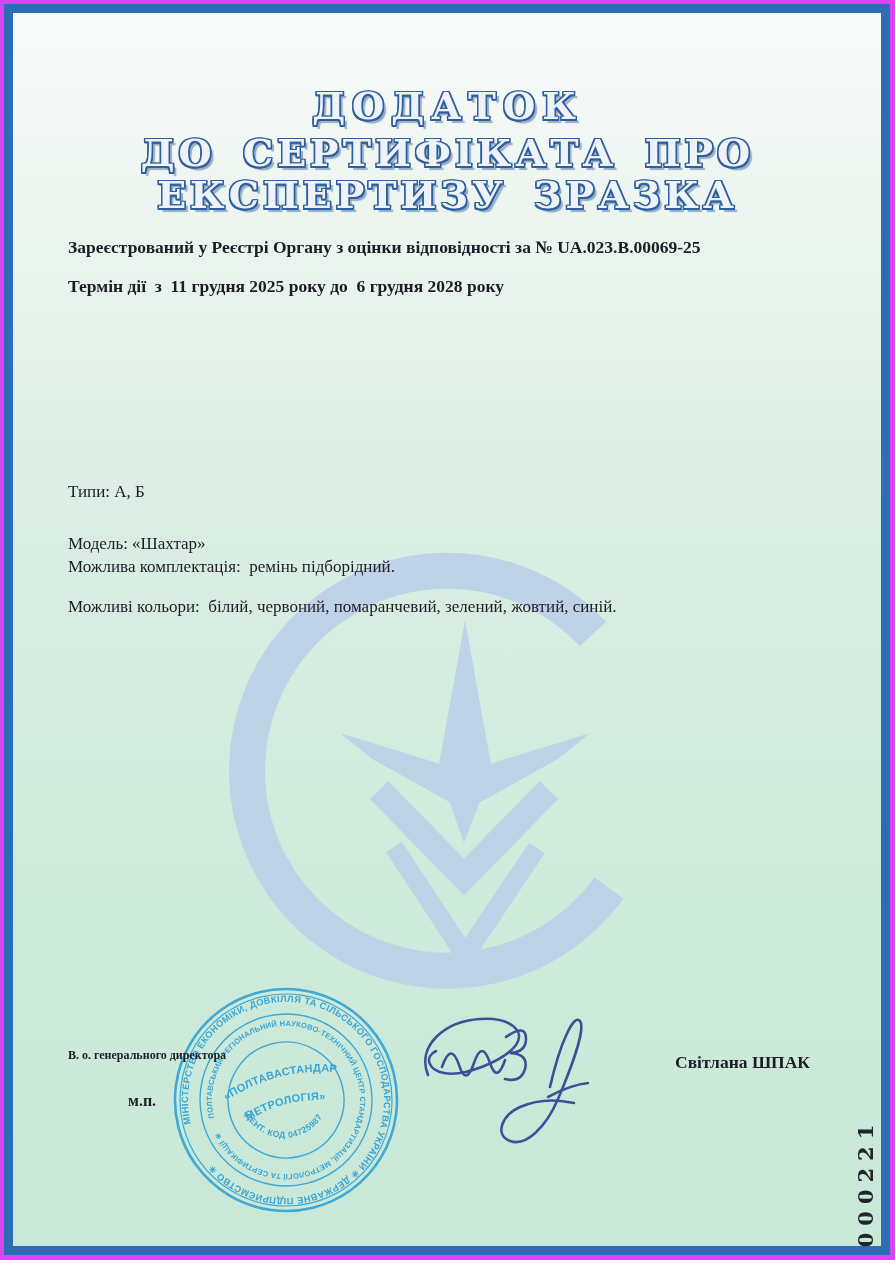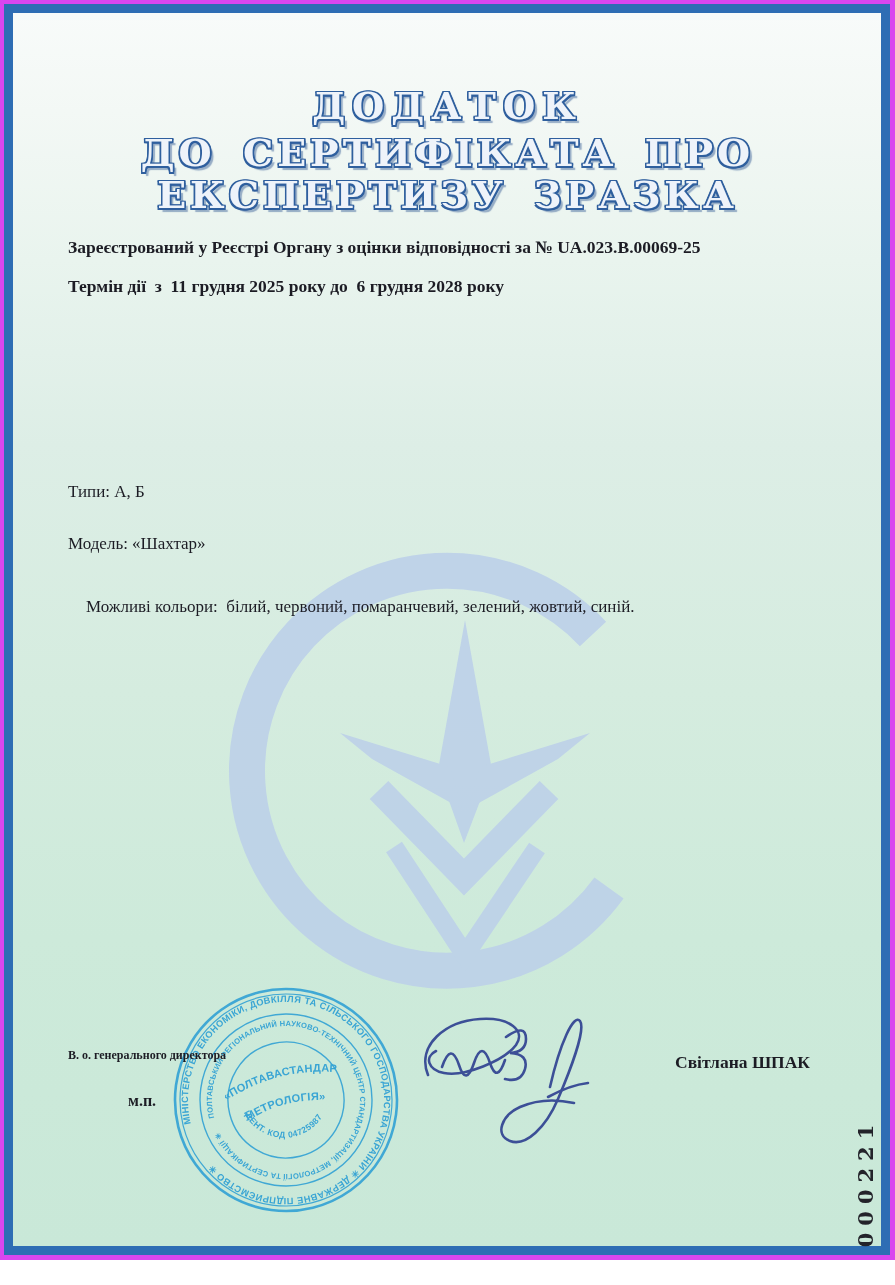--- a/index.html
+++ b/index.html
@@ -37,21 +37,21 @@
   .title-line1{font-size:37px;letter-spacing:7px;line-height:1.0;}
   .title-line2{font-size:38px;letter-spacing:4px;word-spacing:10px;margin-top:7px;line-height:1.1;}
   .txt{position:absolute;white-space:pre-wrap;}
   .bold{font-weight:bold;}
   .reg-line{left:68px;top:237px;font-size:17.5px;}
   .term-line{left:68px;top:276px;font-size:17.5px;}
   .prod-desc{left:0;right:0;top:391px;text-align:center;font-size:17px;line-height:1.45;}
   .spec-types{left:68px;top:482px;font-size:17px;text-align:center;}
   .spec-model{left:68px;top:518px;font-size:17px;margin-top:16px;}
   .spec-config{left:68px;top:557px;font-size:17px;}
-  .spec-colors{left:68px;top:597px;font-size:17px;margin-left:18px;}
+  .spec-colors{left:68px;top:597px;font-size:17px;}
   .position-title{left:68px;top:1048px;font-size:12px;text-align:center;}
   .seal-mark{left:128px;top:1092px;font-size:16px;}
   .signer-name{left:675px;top:1052px;font-size:17.5px;}
   .watermark{position:absolute;left:222px;top:545px;opacity:0.9;}
   .stamp{position:absolute;left:166px;top:980px;transform:rotate(-14deg);}
   .signature{position:absolute;left:398px;top:995px;}
   .serial{
     position:absolute;right:14px;top:1122px;height:120px;width:30px;
     display:flex;align-items:center;justify-content:center;
   }
@@ -84,20 +84,21 @@
     <div class="title-line1">ДОДАТОК</div>
     <div class="title-line2">ДО СЕРТИФІКАТА ПРО ЕКСПЕРТИЗУ ЗРАЗКА</div>
   </div>
 
   <div class="txt bold reg-line">Зареєстрований у Реєстрі Органу з оцінки відповідності за № UA.023.B.00069-25</div>
   <div class="txt bold term-line">Термін дії  з  11 грудня 2025 року до  6 грудня 2028 року</div>
 
 
   <div class="txt spec-types">Типи: А, Б</div>
   <div class="txt spec-model">Модель: «Шахтар»</div>
+  <div class="txt spec-config">Можлива комплектація:  ремінь підборідний.</div>
   <div class="txt spec-colors">Можливі кольори:  білий, червоний, помаранчевий, зелений, жовтий, синій.</div>
 
   <svg class="stamp" width="240" height="240" viewBox="0 0 240 240">
     <defs>
       <path id="outerTextPath" d="M 22 120 A 98 98 0 1 1 218 120 A 98 98 0 1 1 22 120"></path>
       <path id="middleTextPath" d="M 46 120 A 74 74 0 1 1 194 120 A 74 74 0 1 1 46 120"></path>
       <path id="identTextPath" d="M 76 122 A 45 45 0 0 0 164 122"></path>
       <path id="centerPath1" d="M 62 106 Q 120 86 178 106"></path>
       <path id="centerPath2" d="M 78 131 Q 120 117 162 131"></path>
     </defs>

